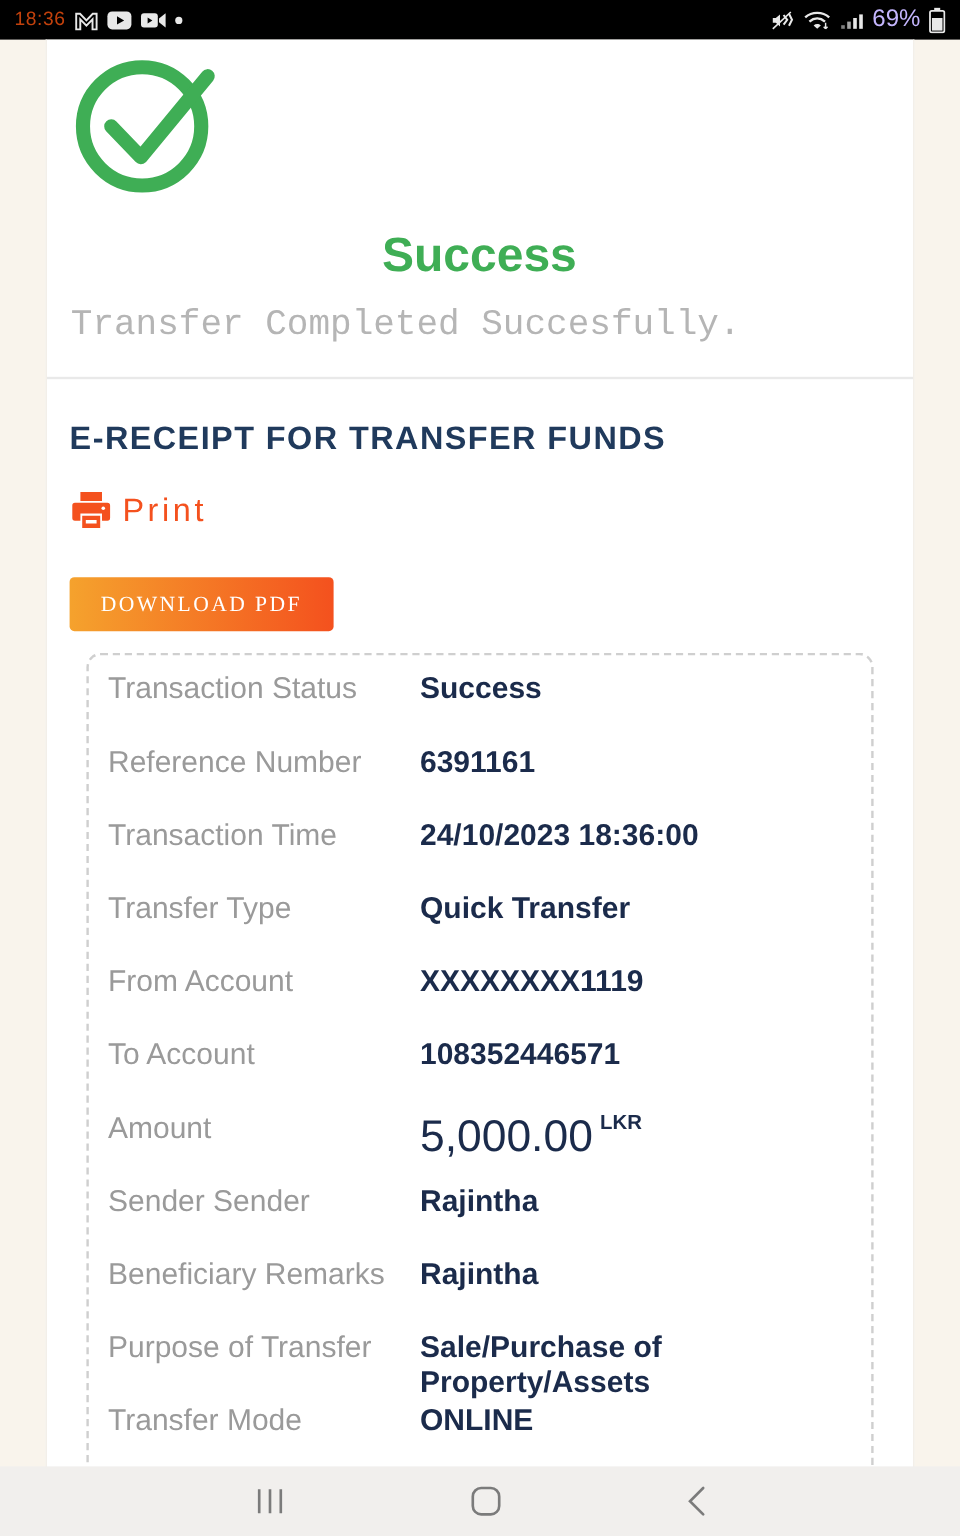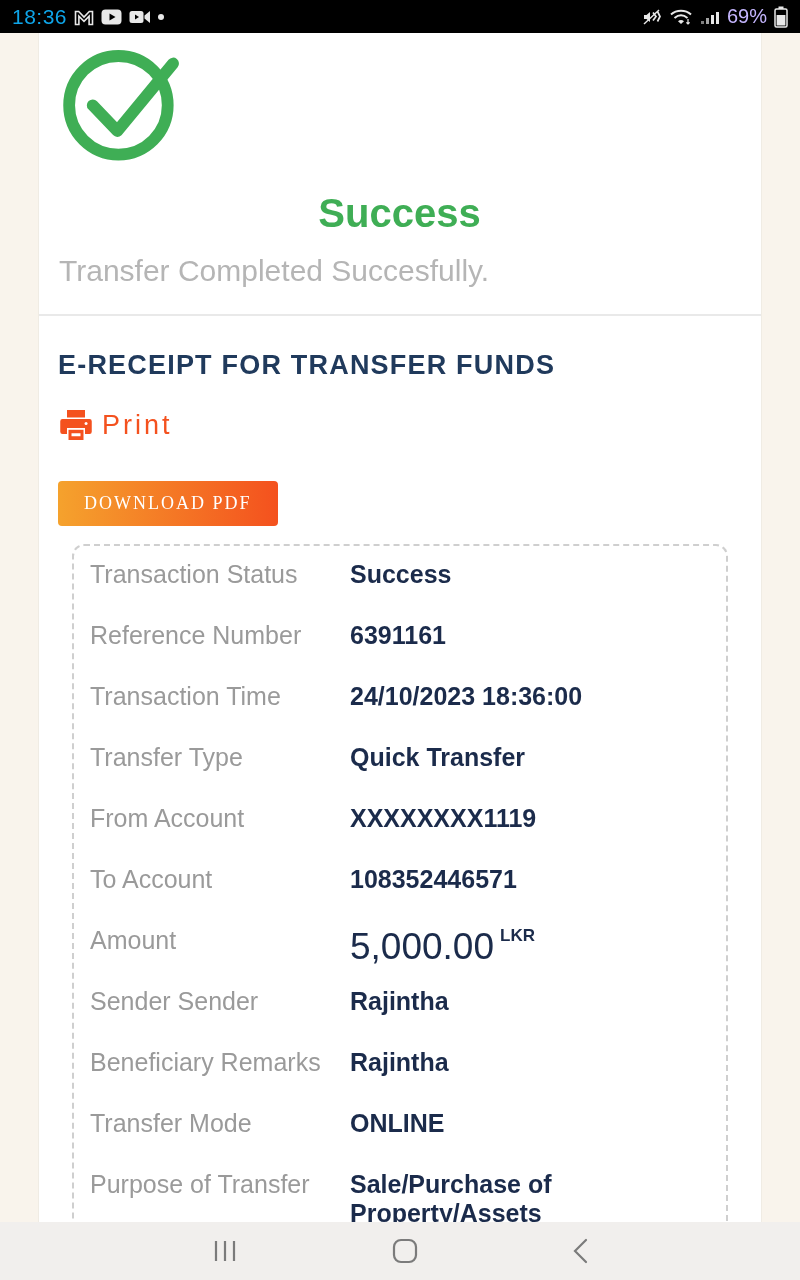--- a/index.html
+++ b/index.html
@@ -9,33 +9,33 @@
   }
   *{margin:0;padding:0;box-sizing:border-box;}
   html,body{width:800px;}
   body{font-family:"Liberation Sans", sans-serif; background:#fff;}
   .screen{position:relative;width:800px;height:1280px;background:var(--cream);overflow:hidden;}
 
   
   .status-bar{position:absolute;top:0;left:0;width:800px;height:33px;background:#000;
     display:flex;align-items:center;justify-content:space-between;padding:0 12px;color:#fff;}
   .sb-left,.sb-right{display:flex;align-items:center;gap:7px;}
-  .sb-time{font-size:21px;color:#0ea5e9;letter-spacing:.5px;}
+  .sb-time{font-size:16px;color:#c2410c;letter-spacing:.5px;}
   .sb-ico{display:inline-flex;align-items:center;color:#e8e8e8;}
   .sb-dot{width:6px;height:6px;border-radius:50%;background:#e8e8e8;}
   .sb-batt-pct{font-size:20px;color:#c4b5fd;}
 
   
   .card{position:absolute;top:33px;left:38px;width:724px;bottom:48px;background:#fff;
     border-left:1px solid #f0ece4;border-right:1px solid #f0ece4;overflow:hidden;}
 
   .success-section{padding:8px 19px 0 18px;border-bottom:2px solid #e9e9e9;}
   .check-wrap{width:140px;height:120px;color:var(--green);}
   .success-title{margin-top:30px;text-align:center;font-size:40px;font-weight:bold;color:var(--green);}
-  .success-sub{margin-top:18px;margin-left:2px;font-size:30px;color:var(--subtitle-gray);padding-bottom:26px;}
+  .success-sub{margin-top:18px;margin-left:2px;font-size:30px;color:var(--subtitle-gray);padding-bottom:26px;font-family:Liberation Mono, monospace;}
 
   .receipt-section{padding:34px 19px 0 19px;}
   .receipt-heading{font-size:27px;font-weight:bold;color:var(--navy-heading);letter-spacing:1.2px;}
   .print-row{display:flex;align-items:center;gap:8px;margin-top:26px;cursor:pointer;}
   .print-ico{color:var(--orange);display:inline-flex;}
   .print-label{font-size:27px;color:var(--orange);letter-spacing:3px;}
   .download-btn{margin-top:38px;display:inline-block;border:none;cursor:pointer;
     background:linear-gradient(90deg,var(--orange-light) 0%, var(--orange) 100%);
     color:#fff;font-family:Liberation Serif, serif;font-size:18px;letter-spacing:2px;
     padding:12px 26px;border-radius:4px;}
@@ -180,26 +180,26 @@
         </div>
         <div class="rrow">
           <span class="lbl">Sender Sender</span>
           <span class="val">Rajintha</span>
         </div>
         <div class="rrow">
           <span class="lbl">Beneficiary Remarks</span>
           <span class="val">Rajintha</span>
         </div>
         <div class="rrow">
+          <span class="lbl">Purpose of Transfer</span>
+          <span class="val">Sale/Purchase of Property/Assets</span>
+        </div>
+        <div class="rrow">
           <span class="lbl">Transfer Mode</span>
           <span class="val">ONLINE</span>
-        </div>
-        <div class="rrow">
-          <span class="lbl">Purpose of Transfer</span>
-          <span class="val">Sale/Purchase of Property/Assets</span>
         </div>
       </div>
     </div>
   </div>
 
   <div class="nav-bar">
     <span class="nav-btn">
       <svg width="26" height="24" viewBox="0 0 26 24">
           <path d="M4 2v20M13 2v20M22 2v20" stroke="currentColor" stroke-width="2.2" fill="none"></path>
         </svg>

